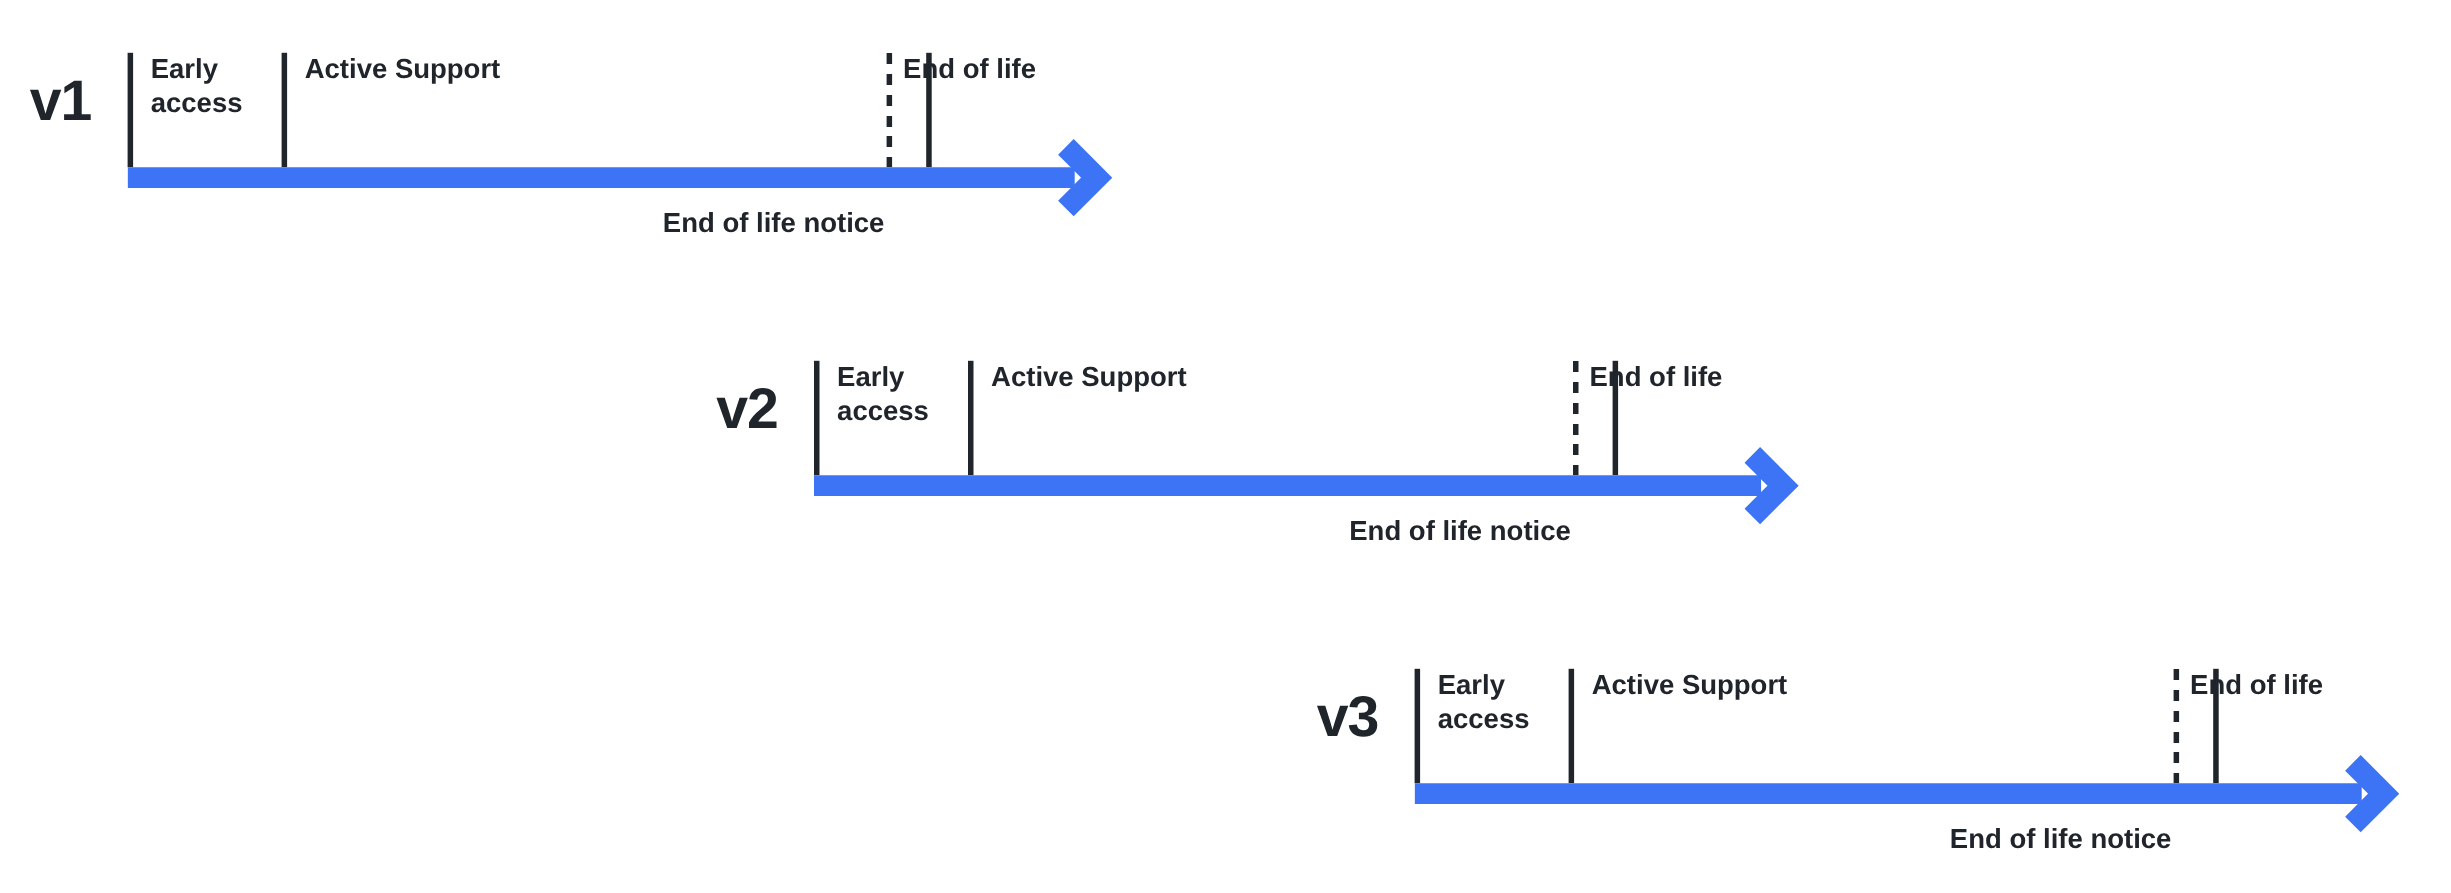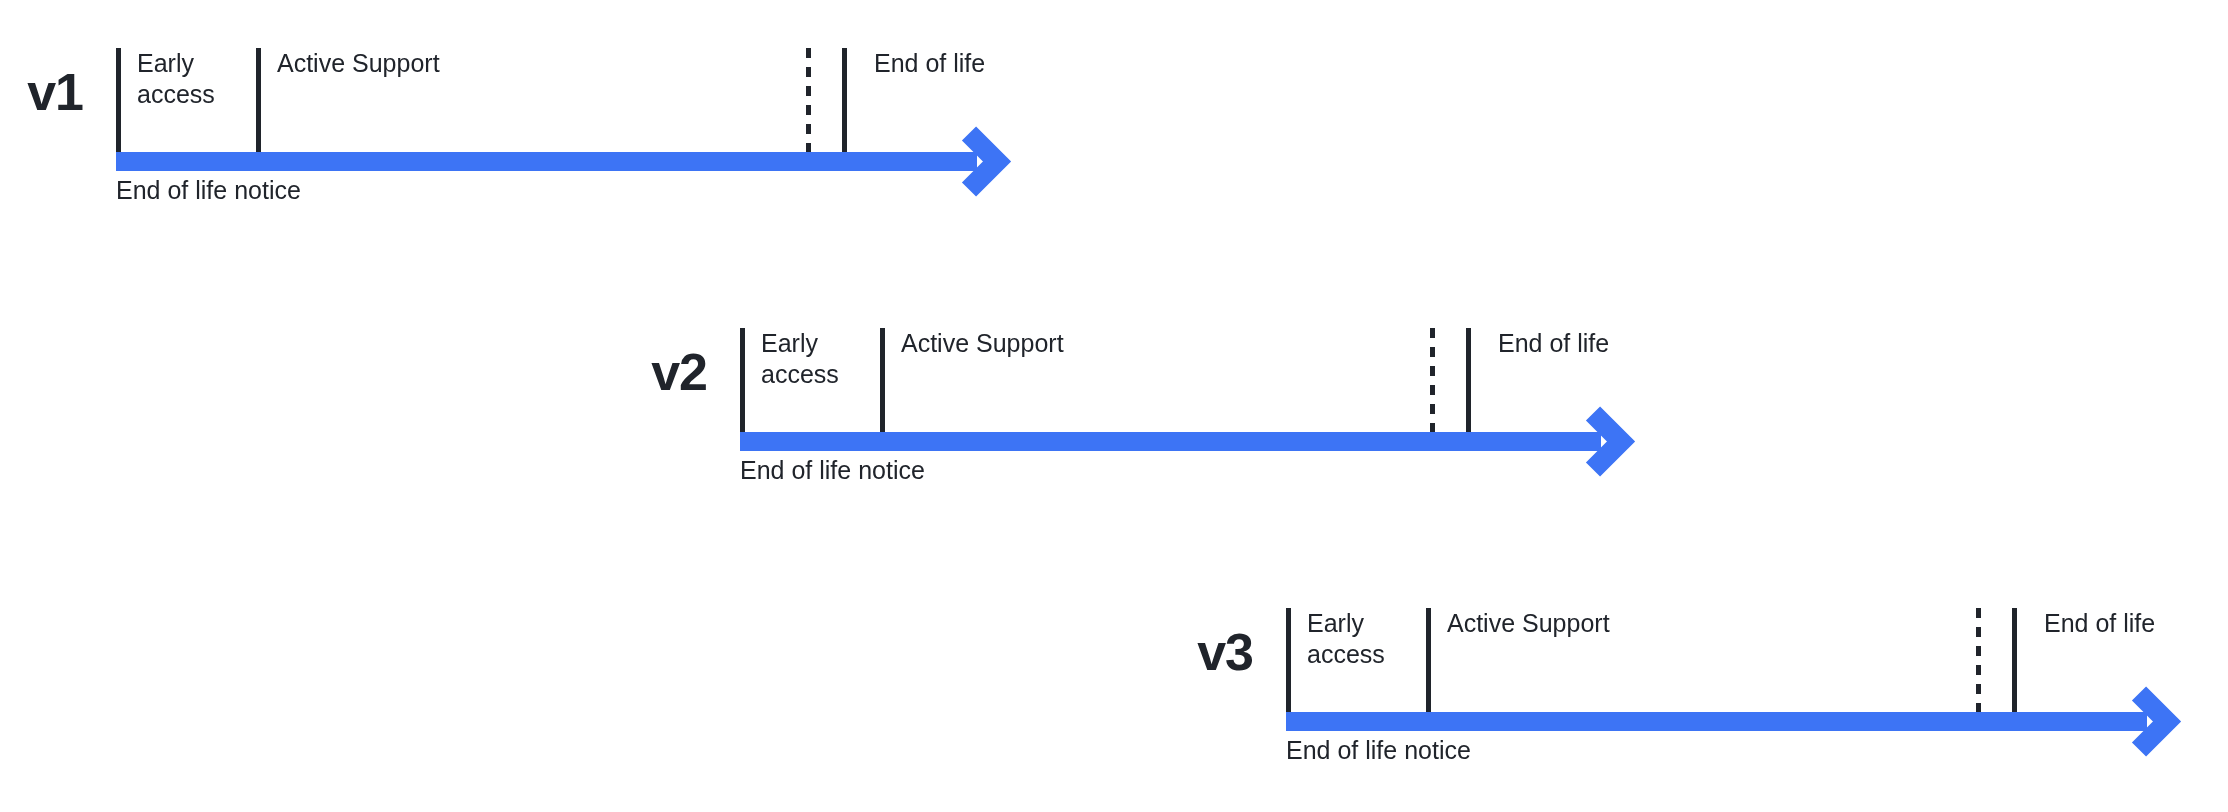--- a/index.html
+++ b/index.html
@@ -54,30 +54,30 @@
     background: repeating-linear-gradient(
       to bottom,
       var(--ink, #20242B) 0px, var(--ink, #20242B) 10px,
       transparent 10px, transparent 19px
     );
   }
   .label {
     position: absolute;
     font-size: 25px;
     line-height: 31px;
-    font-weight: 400;
+    font-weight: 700;
   }
   .label.early  { left: 21px;  top: 0; width: 100px; }
   .label.active { left: 161px; top: 0; white-space: nowrap; }
-  .label.eol    { left: 758px; top: 0; white-space: nowrap; text-align: center; }
+  .label.eol    { left: 705px; top: 0; white-space: nowrap; text-align: center; }
   .label.notice {
     left: 0;
-    top: 127px;
+    top: 140px;
     width: 688px;
-    text-align: left;
+    text-align: right;
     white-space: nowrap;
   }
   svg.arrow {
     position: absolute;
     left: 0;
     top: 77px;
     width: 900px;
     height: 73px;
     display: block;
   }

